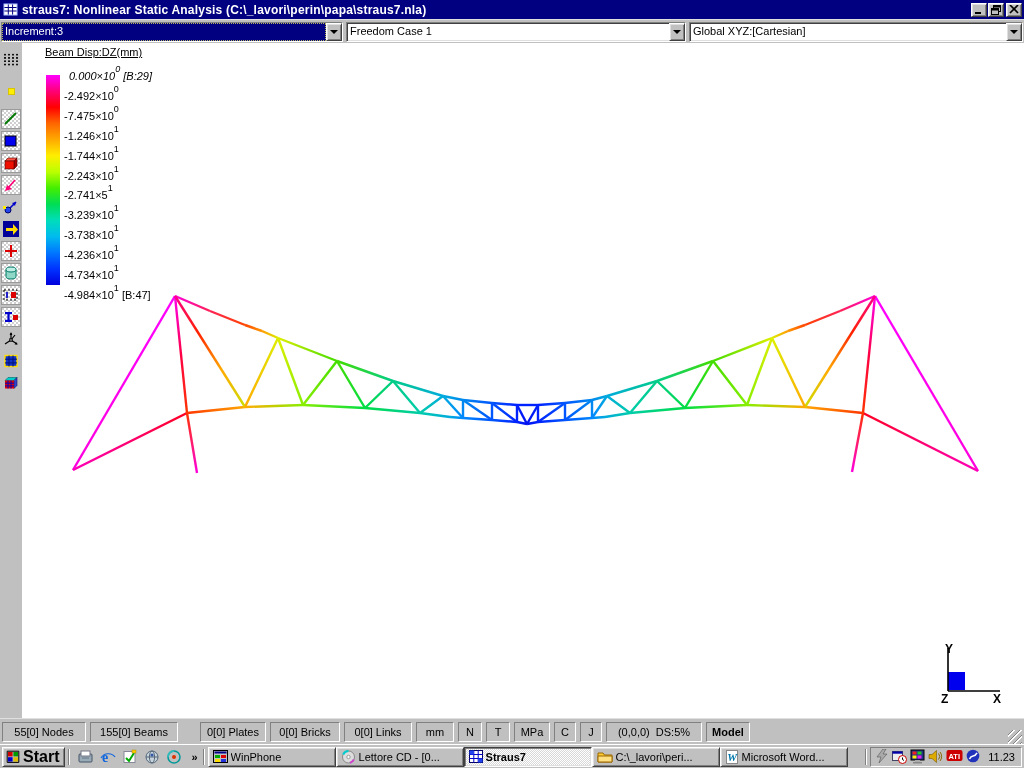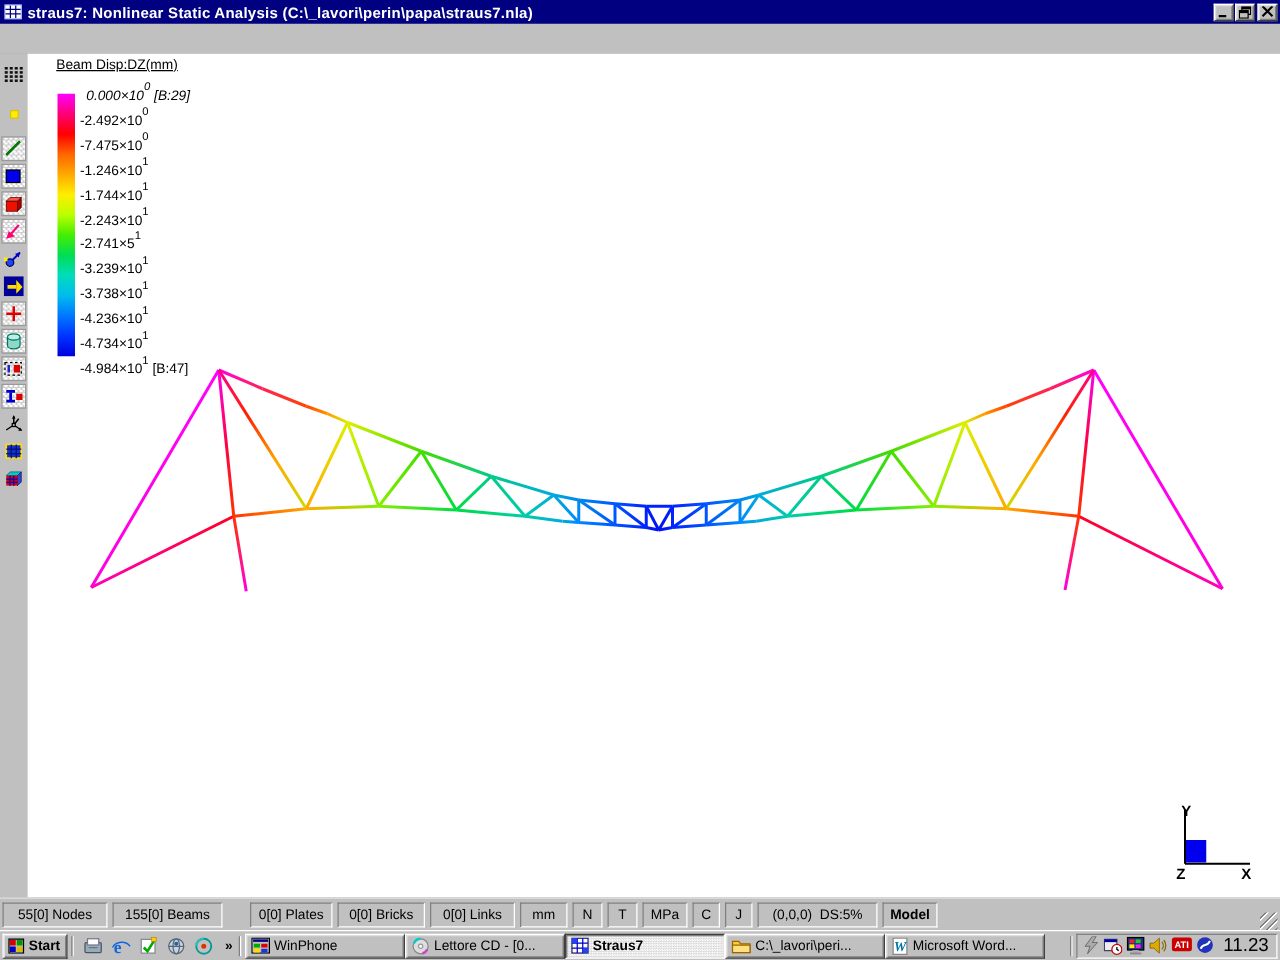--- a/index.html
+++ b/index.html
@@ -63,34 +63,34 @@
   
   .statusbar{position:absolute;left:0;top:718px;width:1024px;height:26px;background:#c0c0c0;
              border-top:1px solid #dfdfdf;display:flex;align-items:center;padding:0 2px;gap:4px}
   .status-cell{height:20px;padding:3px 5px 0 5px;text-align:center;white-space:pre;overflow:hidden}
   .grip{margin-left:auto;width:14px;height:14px;align-self:flex-end;
         background:repeating-linear-gradient(135deg,transparent 0 3px,#808080 3px 4px,#fff 4px 5px)}
 
   
   .taskbar{position:absolute;left:0;top:744px;width:1024px;height:24px;background:#c0c0c0;
            border-top:1px solid #fff;display:flex;align-items:center;padding:0 2px;gap:3px}
-  #start-btn{height:20px;padding:0 5px 0 3px;display:flex;align-items:center;gap:2px;font-weight:bold;font-size:11px}
+  #start-btn{height:20px;padding:0 5px 0 3px;display:flex;align-items:center;gap:2px;font-weight:bold;font-size:16px}
   .vdiv{width:2px;height:16px;border-left:1px solid #808080;border-right:1px solid #fff;flex:0 0 auto}
   #quicklaunch{display:flex;align-items:center;gap:5px;padding:0 4px;flex:0 0 auto}
   .ql{width:17px;height:17px;display:flex;align-items:center;justify-content:center}
   .chev{font-weight:bold;font-size:11px;padding:0 2px}
   #tasks{display:flex;align-items:flex-start;gap:0;flex:1;min-width:0}
   .task{height:20px;flex:1;max-width:128px;min-width:0;display:flex;align-items:center;gap:3px;padding:0 4px;overflow:hidden}
   .task span.lbl{white-space:nowrap;overflow:hidden;flex:1}
   .task.active{border-color:#404040 #fff #fff #404040;
                box-shadow:inset 1px 1px 0 #808080,inset -1px -1px 0 #dfdfdf;
                background:repeating-conic-gradient(#ffffff 0% 25%,#d8d8d8 0% 50%);
                background-size:2px 2px;font-weight:bold}
   #tray{height:20px;display:flex;align-items:center;gap:3px;padding:0 6px 0 4px;flex:0 0 auto}
-  #clock{margin-left:5px;font-size:15px}
+  #clock{margin-left:5px;font-size:11px}
 </style>
 </head>
 <body>
 
 <div id="app">
 
   <div class="titlebar">
     <span class="ticon icn">
       <svg width="16" height="14" viewBox="0 0 16 14">
         <rect x="1" y="1" width="13" height="11" fill="#fff"></rect>
@@ -114,20 +114,40 @@
         </svg>
       </span>
       <span class="cap-btn close raised">
         <svg width="10" height="9" viewBox="0 0 10 9">
             <path d="M1,0 L9,8 M9,0 L1,8" stroke="#000" stroke-width="1.7"></path>
           </svg>
       </span>
     </span>
   </div>
 
+  <div class="combo-row">
+    <div class="combo combo1 sunken2 focused">
+      <span class="val">Increment:3</span>
+      <span class="cbtn raised">
+          <span class="arrow-down"></span>
+        </span>
+    </div>
+    <div class="combo combo2 sunken2">
+      <span class="val">Freedom Case 1</span>
+      <span class="cbtn raised">
+          <span class="arrow-down"></span>
+        </span>
+    </div>
+    <div class="combo combo3 sunken2">
+      <span class="val">Global XYZ:[Cartesian]</span>
+      <span class="cbtn raised">
+          <span class="arrow-down"></span>
+        </span>
+    </div>
+  </div>
 
   <div class="main">
     <div id="toolcol">
         <div class="tool-tile">
           <span class="icn">
             <div style="width:16px;height:13px;background-image:radial-gradient(#111 42%,transparent 45%);background-size:4px 3.3px"></div>
           </span>
         </div>
         <div class="tool-tile pt">
           <span class="icn">

